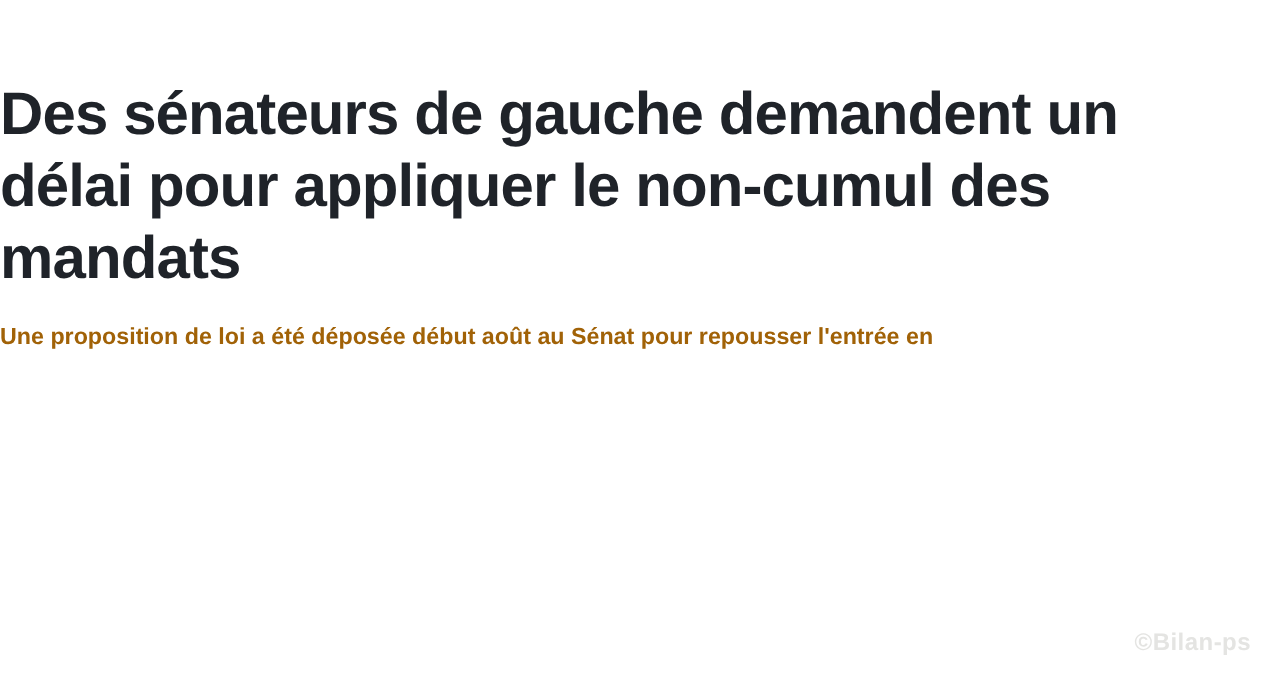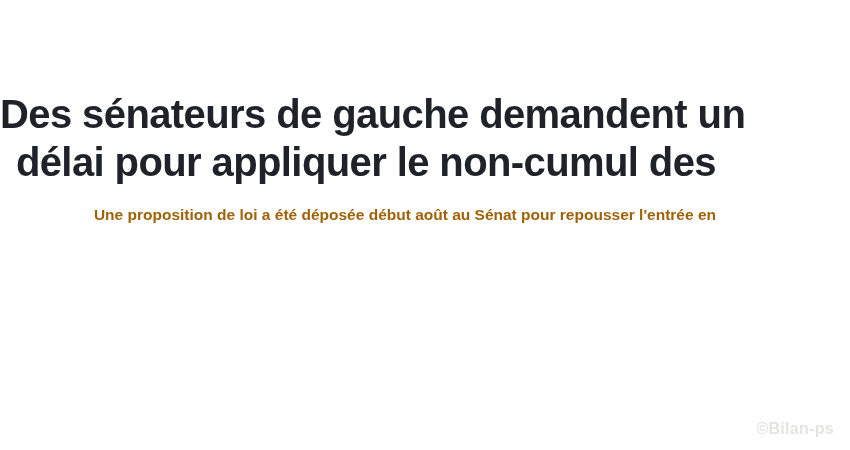--- a/index.html
+++ b/index.html
@@ -7,22 +7,22 @@
     padding: 0;
     width: 850px;
     height: 450px;
     background: #ffffff;
     overflow: hidden;
     font-family: "Liberation Sans", sans-serif;
   }
   .hero {
     box-sizing: border-box;
     width: 716px;
-    padding-top: 90px;
-    text-align: right;
+    padding-top: 52px;
+    text-align: left;
   }
   .headline {
     margin: 0;
     font-size: 40px;
     line-height: 48px;
     font-weight: 700;
     letter-spacing: -0.6px;
     color: #1f2329;
   }
   .headline .hl {
@@ -52,19 +52,20 @@
     user-select: none;
   }
 </style>
 </head>
 <body>
 
 <main class="hero">
   <h1 class="headline">
     <span class="hl">Des sénateurs de gauche demandent un</span>
     <span class="hl">délai pour appliquer le non-cumul des</span>
+    <span class="hl">mandats</span>
   </h1>
   <p class="standfirst">
     <span class="sl">Une proposition de loi a été déposée début août au Sénat pour repousser l'entrée en</span>
   </p>
 </main>
 
 <div class="watermark">©Bilan-ps</div>
 
 </body></html>

